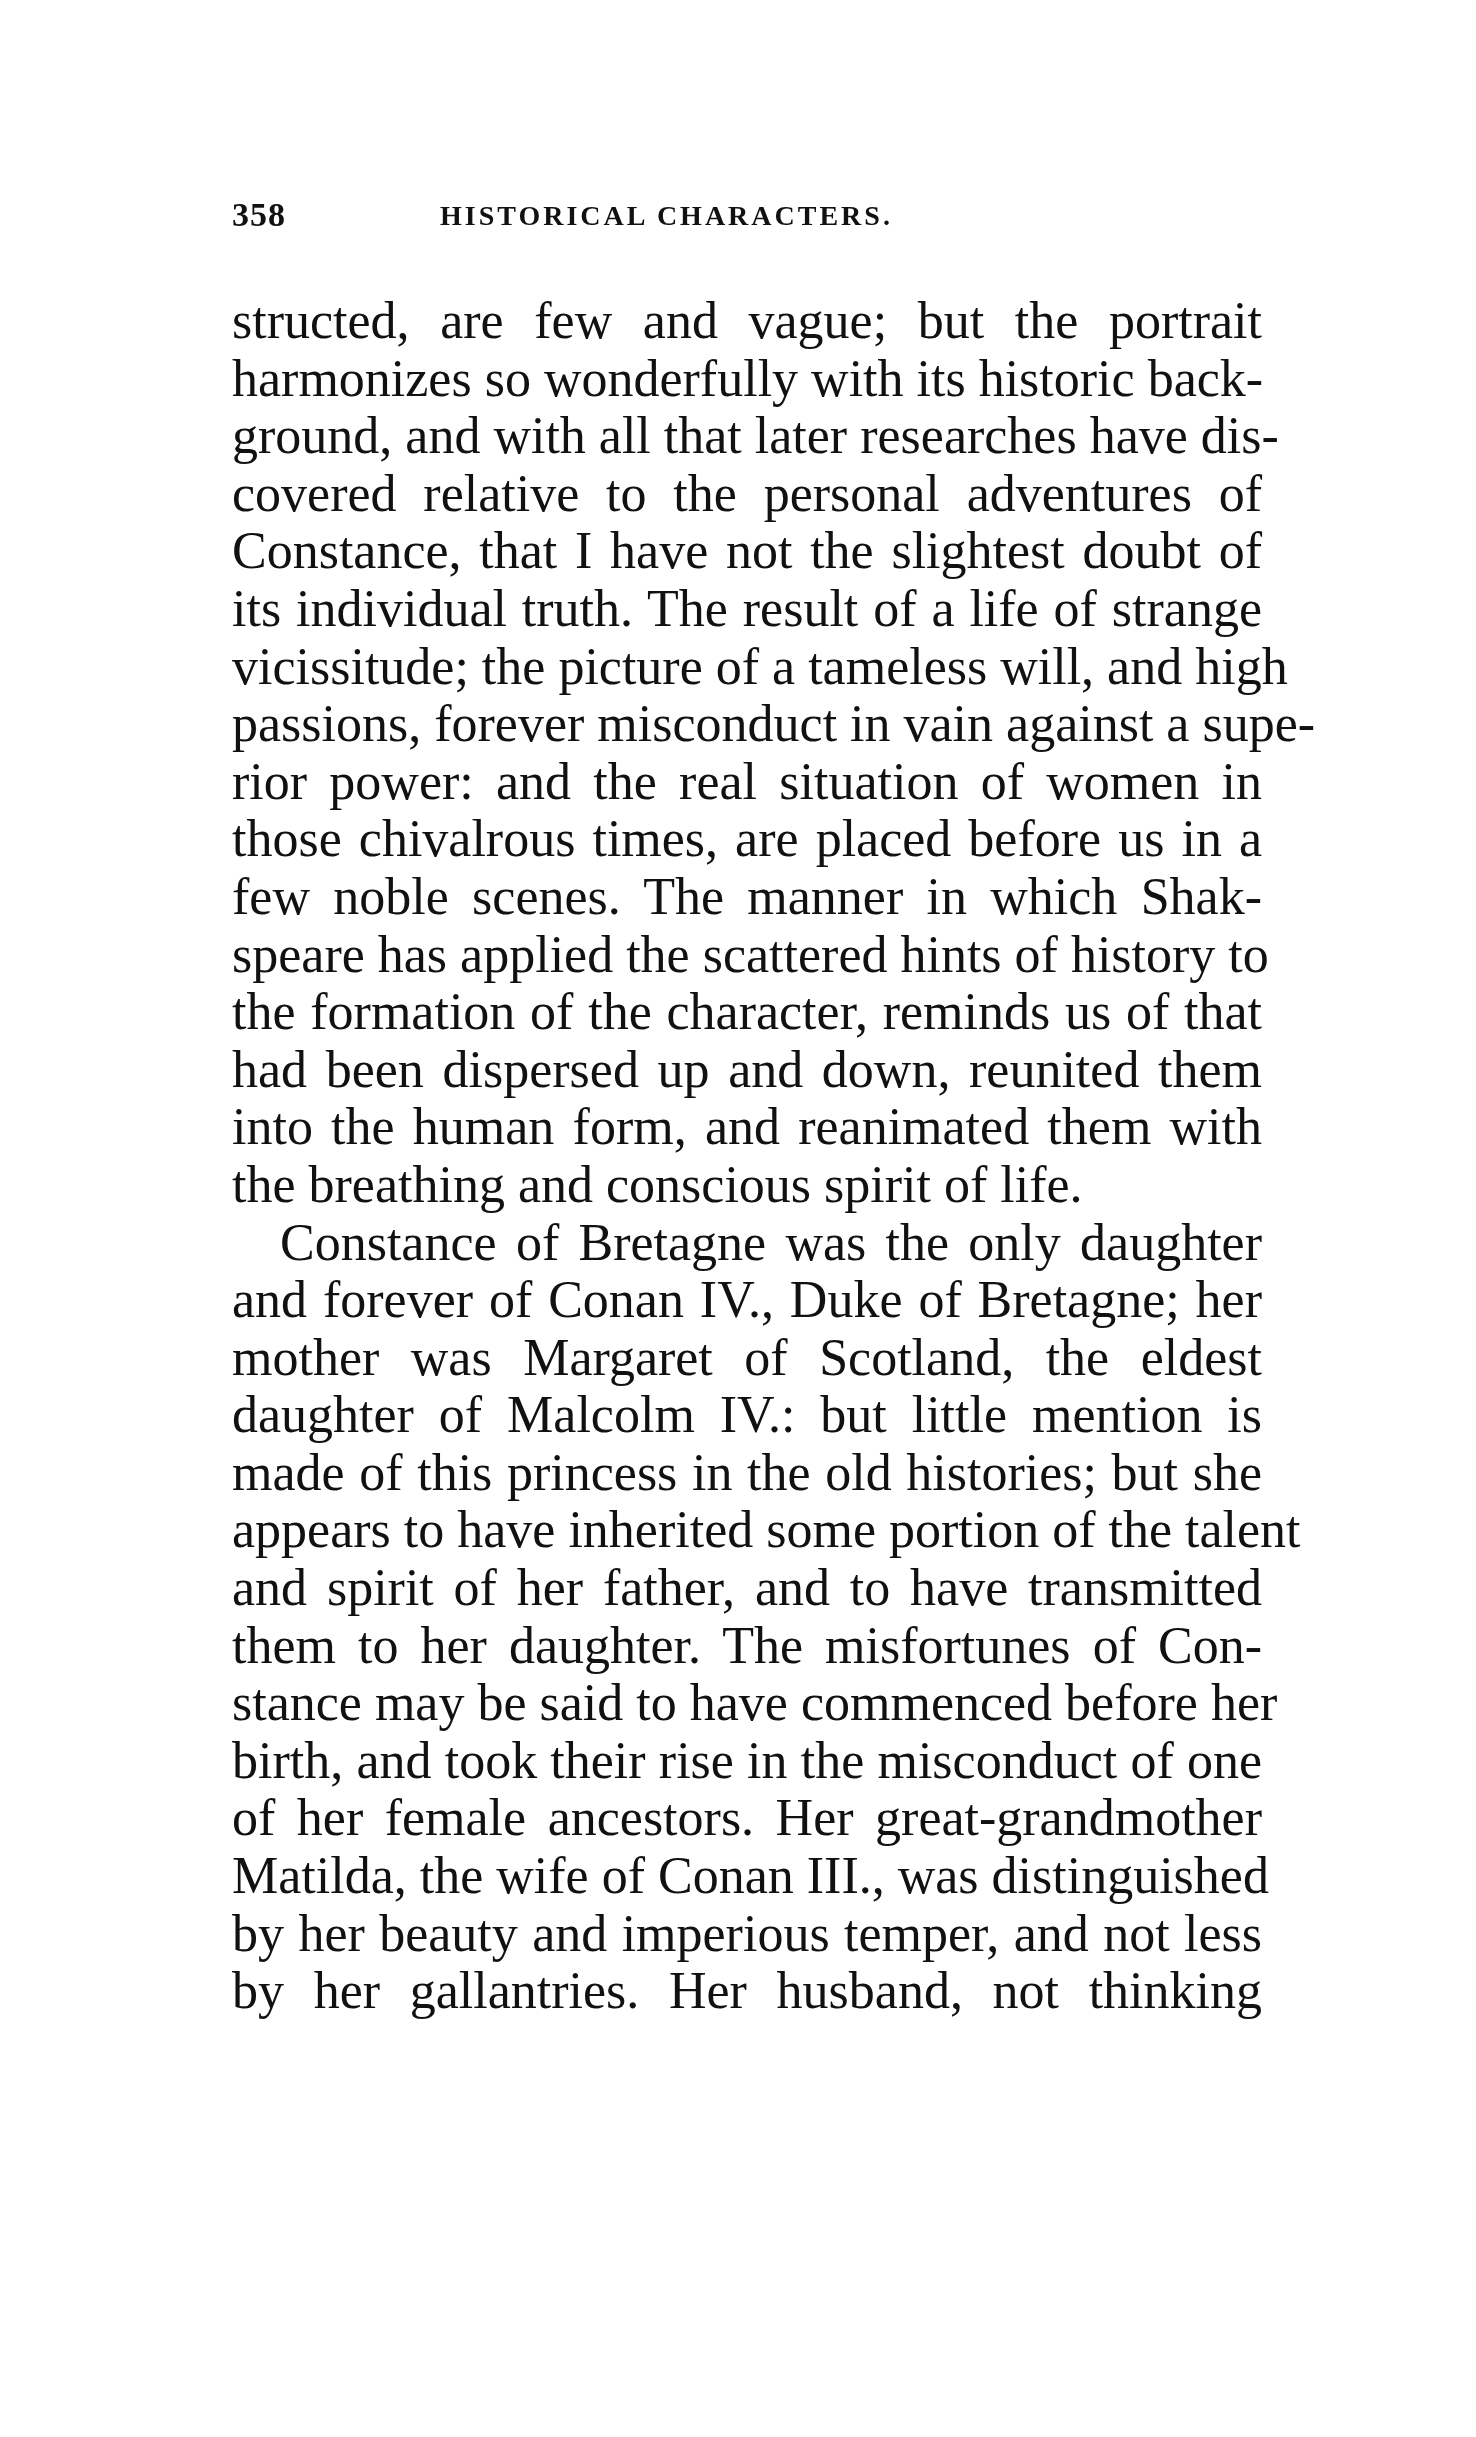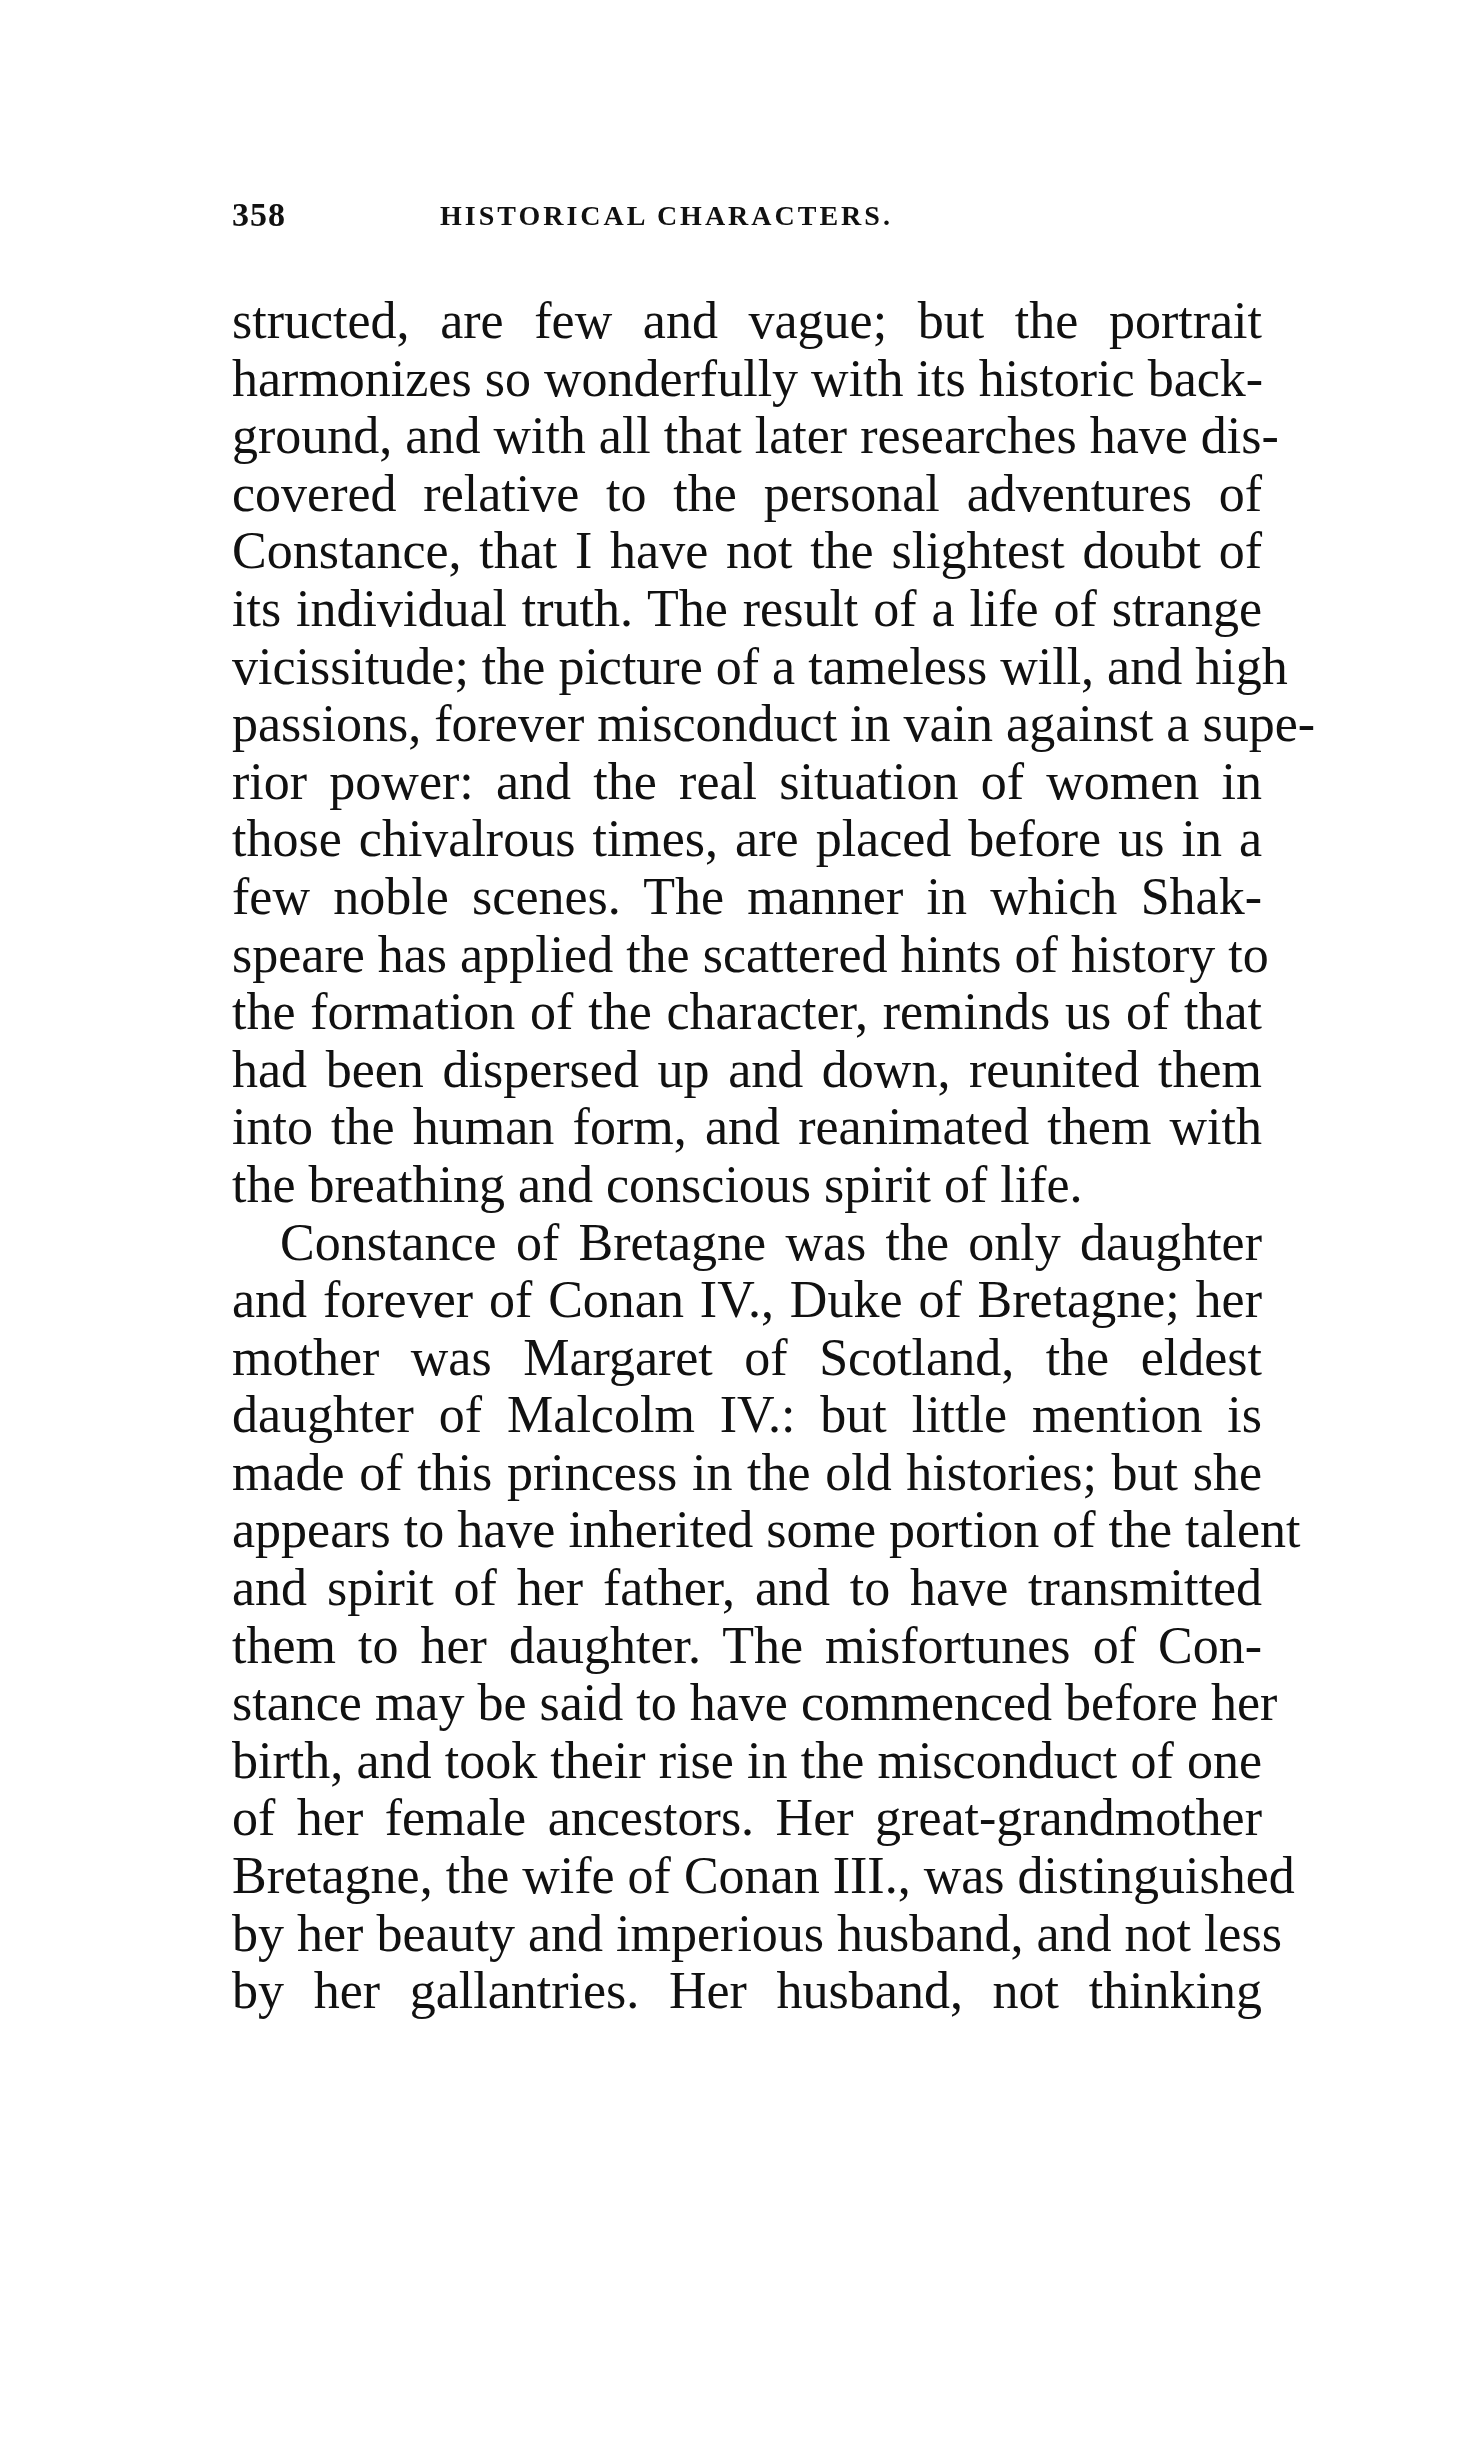--- a/index.html
+++ b/index.html
@@ -48,18 +48,18 @@
       <span class="line">and forever of Conan IV., Duke of Bretagne; her</span>
       <span class="line">mother was Margaret of Scotland, the eldest</span>
       <span class="line">daughter of Malcolm IV.: but little mention is</span>
       <span class="line">made of this princess in the old histories; but she</span>
       <span class="line">appears to have inherited some portion of the talent</span>
       <span class="line">and spirit of her father, and to have transmitted</span>
       <span class="line">them to her daughter. The misfortunes of Con-</span>
       <span class="line">stance may be said to have commenced before her</span>
       <span class="line">birth, and took their rise in the misconduct of one</span>
       <span class="line">of her female ancestors. Her great-grandmother</span>
-      <span class="line">Bretagne, the wife of Conan III., was distinguished</span>
-      <span class="line">by her beauty and imperious husband, and not less</span>
+      <span class="line">Matilda, the wife of Conan III., was distinguished</span>
+      <span class="line">by her beauty and imperious temper, and not less</span>
       <span class="line">by her gallantries. Her husband, not thinking</span>
     </div>
   </div>
 </div>
 
 </body></html>

